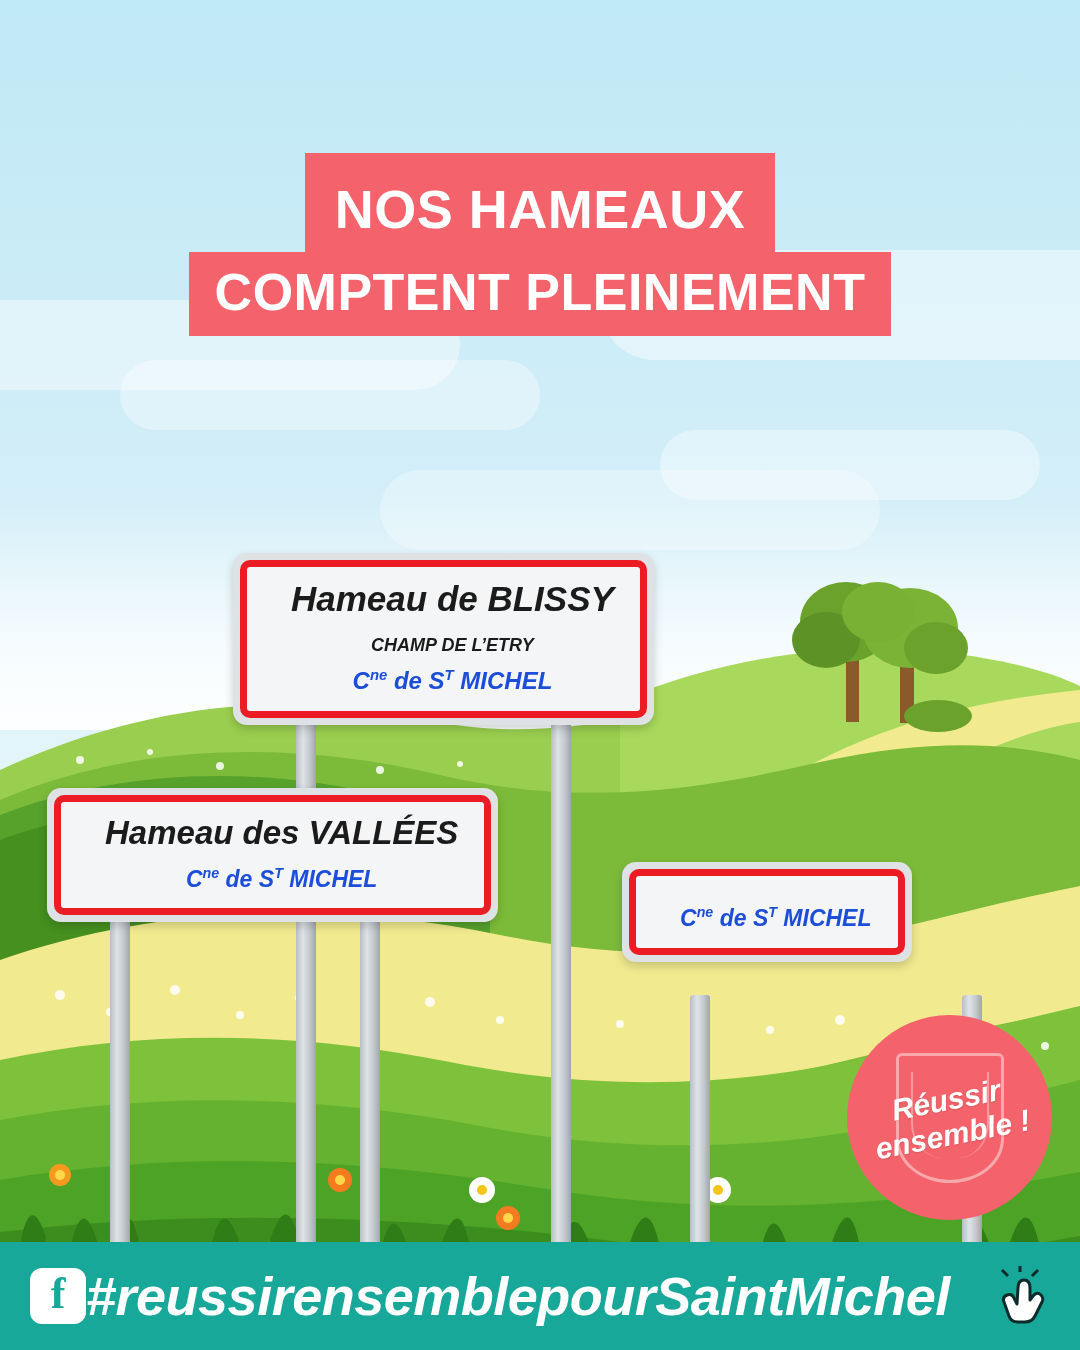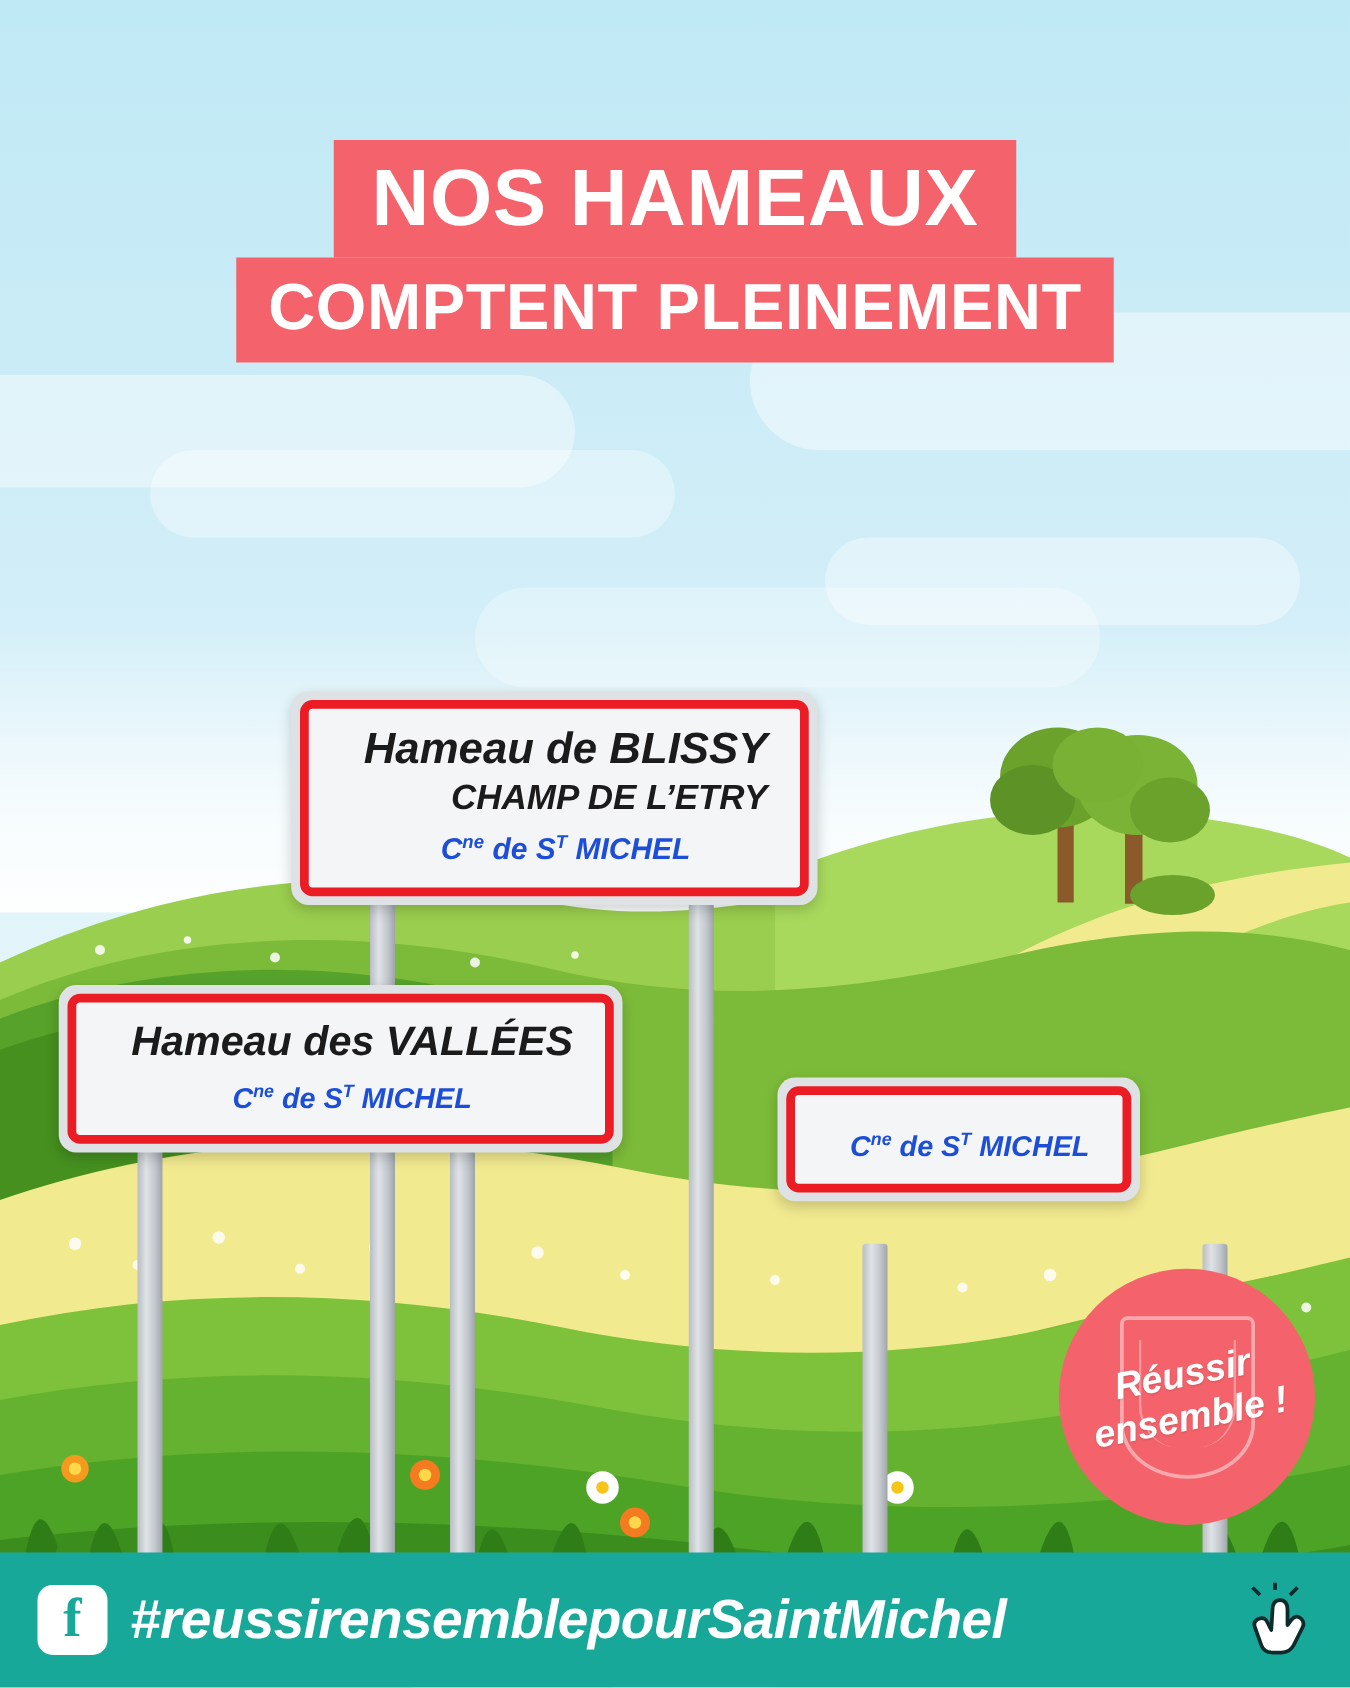--- a/index.html
+++ b/index.html
@@ -45,21 +45,21 @@
     display: inline-block;
     background: #f4636b;
     color: #ffffff;
     font-weight: bold;
     font-size: 62px;
     letter-spacing: 0.5px;
     line-height: 1.0;
     padding: 16px 28px 18px 28px;
     white-space: nowrap;
   }
-  .title-line.l1 { font-size: 64px; padding: 14px 30px 16px 30px; }
+  .title-line.l1 { font-size: 54px; padding: 29px 30px 16px 30px; margin-top: 41px; }
   .title-line.l2 { font-size: 52px; margin-top: 0px; padding: 14px 26px 18px 26px; }
 
   
   .sign {
     position: absolute;
     z-index: 14;
   }
   .post {
     position: absolute;
     width: 20px;
@@ -97,21 +97,21 @@
     font-style: italic;
     font-weight: bold;
     color: #1d4ed8;
     white-space: nowrap;
   }
   .sign-commune sup, .sign-name sup, .sign-sub sup { font-size: .62em; }
 
   
   #sign-blissy { left: 233px; top: 553px; }
   #sign-blissy .sign-name { font-size: 35px; line-height: 1.05; }
-  #sign-blissy .sign-sub { font-size: 28px; line-height: 1.3; margin-top: 2px; text-align: right; }
+  #sign-blissy .sign-sub { font-size: 18px; line-height: 1.3; margin-top: 16px; }
   #sign-blissy .sign-commune { font-size: 24px; margin-top: 10px; }
 
   
   #sign-vallees { left: 47px; top: 788px; }
   #sign-vallees .sign-name { font-size: 33px; line-height: 1.05; font-style: italic; }
   #sign-vallees .sign-commune { font-size: 23px; margin-top: 14px; }
 
   
   #sign-montorieux { left: 622px; top: 862px; }
   #sign-montorieux .sign-name { font-size: 31px; line-height: 1.05; }
@@ -177,22 +177,21 @@
     text-align: center;
     color: #18a89a;
     font-weight: bold;
     font-size: 44px;
     font-family: "Liberation Serif", serif;
   }
   .hashtag {
     color: #ffffff;
     font-weight: bold;
     font-style: italic;
-    font-size: 44px;
-    margin-left: 18px;
+    font-size: 54px;
     letter-spacing: -0.5px;
     white-space: nowrap;
   }
   .cursor-icon {
     position: absolute;
     right: 22px; bottom: 14px;
     width: 60px; height: 70px;
   }
 </style>
 </head>

